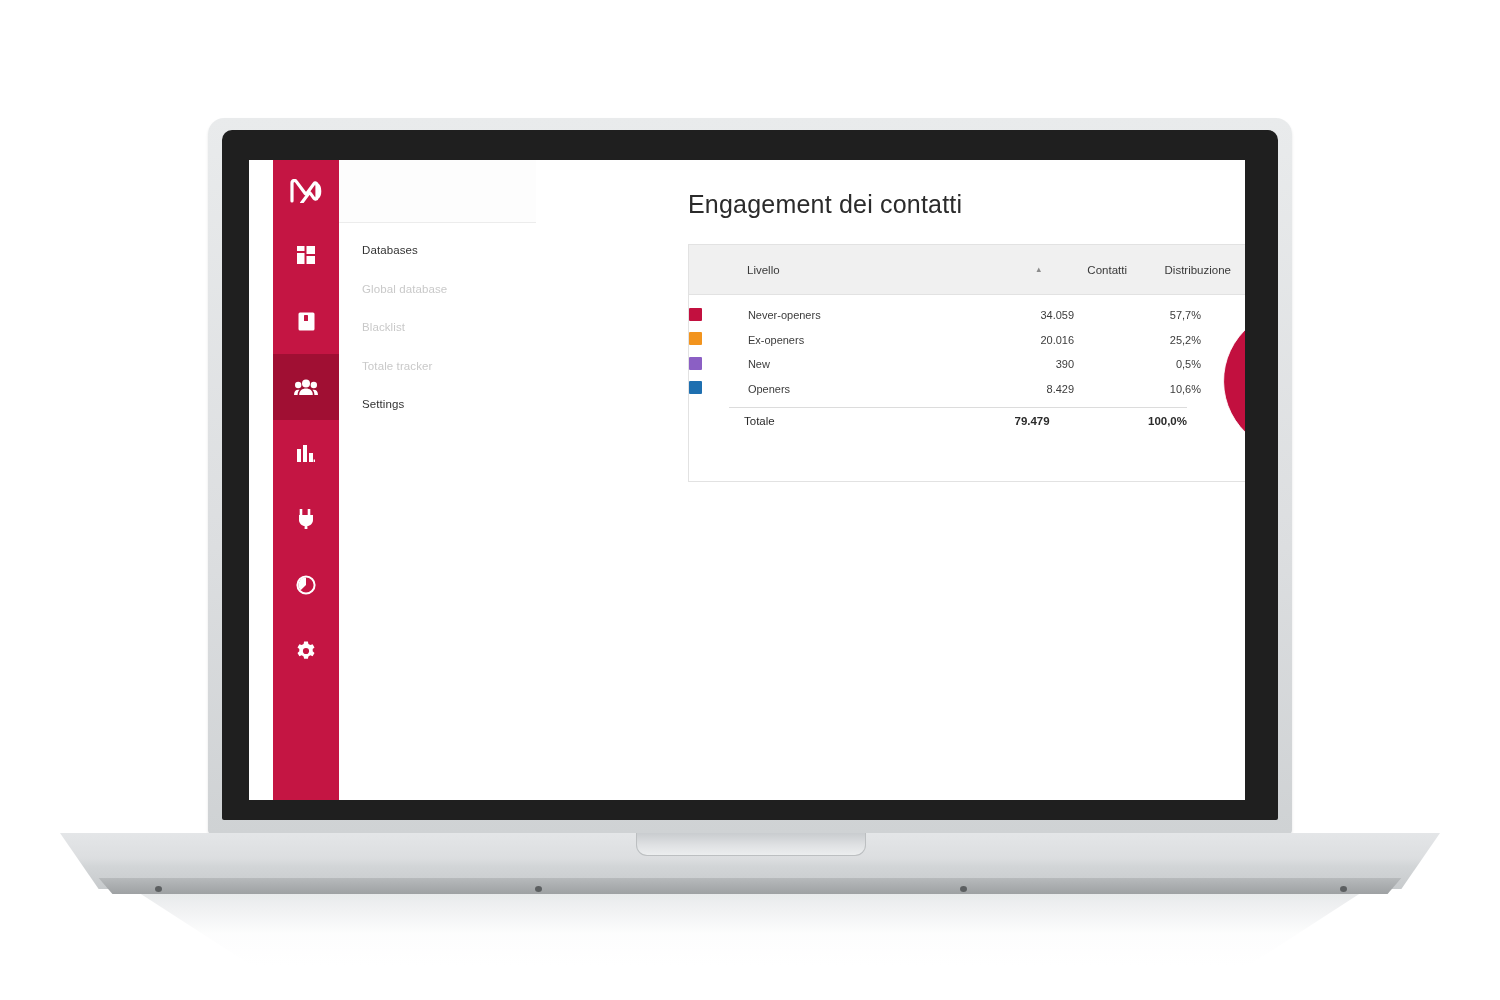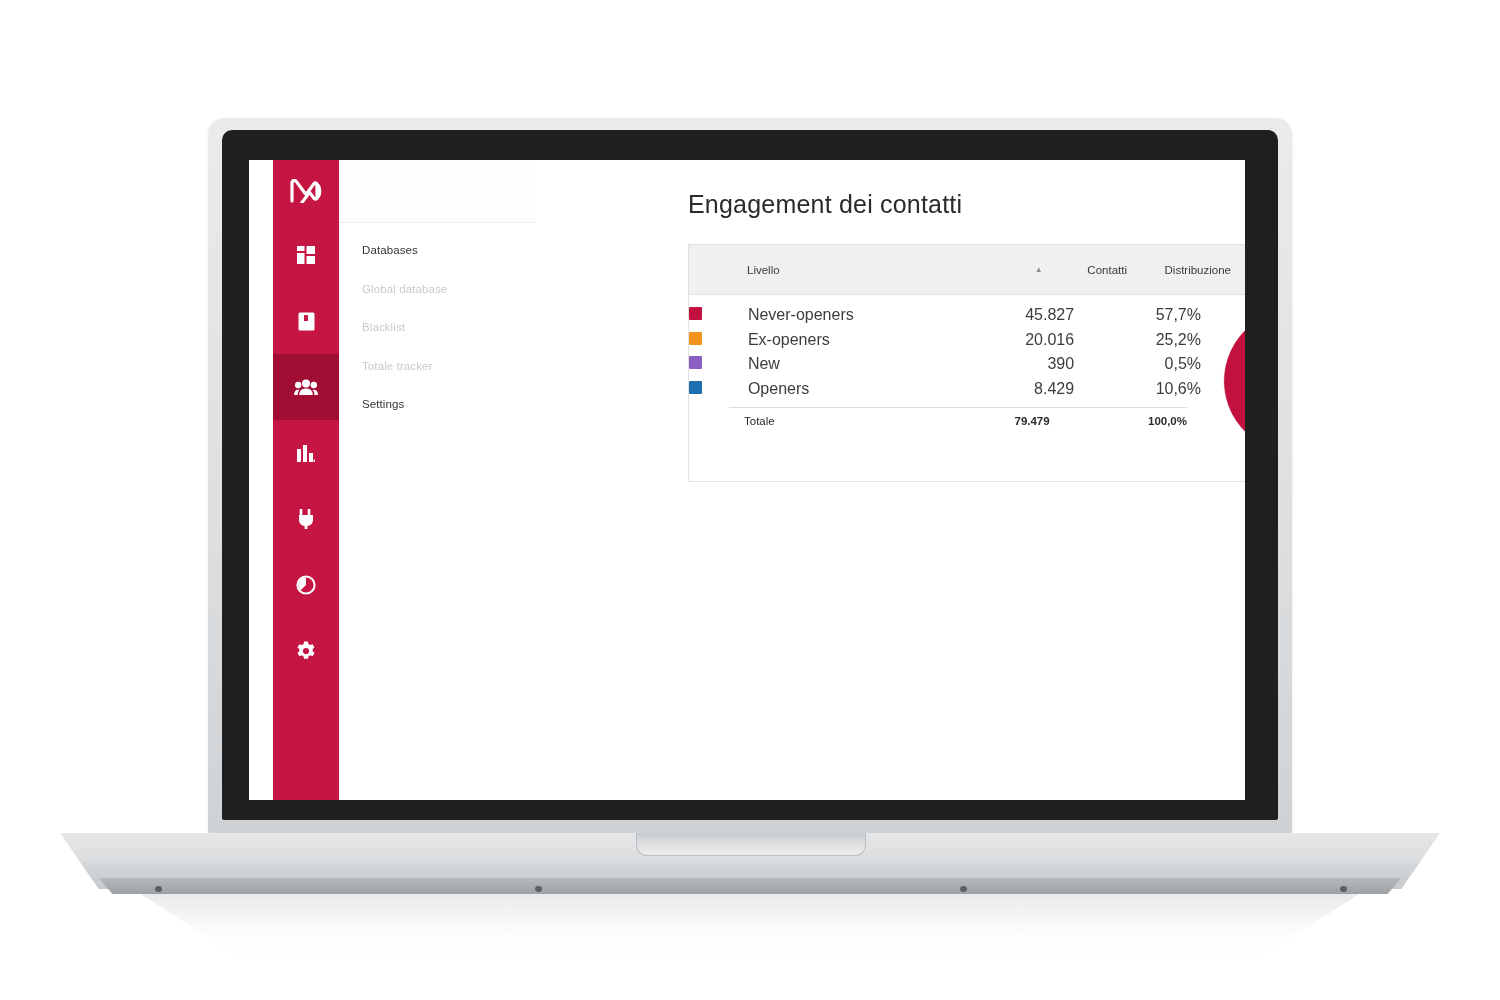--- a/index.html
+++ b/index.html
@@ -109,21 +109,21 @@
   .th{font-size:11.5px;color:#3a3a3a;font-weight:normal;}
   #th-livello{margin-left:58px;}
   #sort-caret{margin-left:auto;color:#8c8c8c;font-size:9px;line-height:1;}
   #th-contatti{width:86px;text-align:right;}
   #th-distribuzione{width:104px;text-align:right;}
   #th-contatti-chart{width:168px;text-align:center;}
 
   #card-body{display:flex;height:186px;}
   #table-wrap{width:512px;flex:0 0 512px;padding-top:8px;box-sizing:border-box;}
   table#engagement-table{border-collapse:collapse;width:100%;}
-  table#engagement-table td{font-size:16px;color:#3c3c3c;padding:0;height:24.5px;vertical-align:middle;}
+  table#engagement-table td{font-size:11px;color:#3c3c3c;padding:0;height:24.5px;vertical-align:middle;}
   td.swatch-cell{width:52px;padding-left:18px;}
   .swatch{width:13px;height:13px;display:inline-block;border-radius:1px;}
   td.label-cell{width:148px;}
   td.num-cell{width:140px;text-align:right;padding-right:18px;}
   td.pct-cell{width:112px;text-align:right;padding-right:14px;}
   tr.total-row td{font-weight:bold;color:#2b2b2b;padding-top:7px;}
   #total-divider{border-top:1px solid #dcdcdc;margin:6px 14px 0 40px;}
 
   #chart-wrap{flex:1;position:relative;}
   #pie-chart{position:absolute;left:14px;top:6px;}
@@ -258,21 +258,21 @@
             <div id="card-body" data-interactable="false">
 
               <div id="table-wrap" data-interactable="false">
                 <table id="engagement-table">
                   <tbody>
                     <tr data-interactable="true">
                       <td class="swatch-cell" data-interactable="false">
                         <span class="swatch" data-interactable="false" style="background: rgb(194, 16, 63);"></span>
                       </td>
                       <td class="label-cell" data-interactable="false">Never-openers</td>
-                      <td class="num-cell" data-interactable="false">45.827</td>
+                      <td class="num-cell" data-interactable="false">34.059</td>
                       <td class="pct-cell" data-interactable="false">57,7%</td>
                     </tr>
                     <tr data-interactable="true">
                       <td class="swatch-cell" data-interactable="false">
                         <span class="swatch" data-interactable="false" style="background: rgb(242, 148, 30);"></span>
                       </td>
                       <td class="label-cell" data-interactable="false">Ex-openers</td>
                       <td class="num-cell" data-interactable="false">20.016</td>
                       <td class="pct-cell" data-interactable="false">25,2%</td>
                     </tr>

